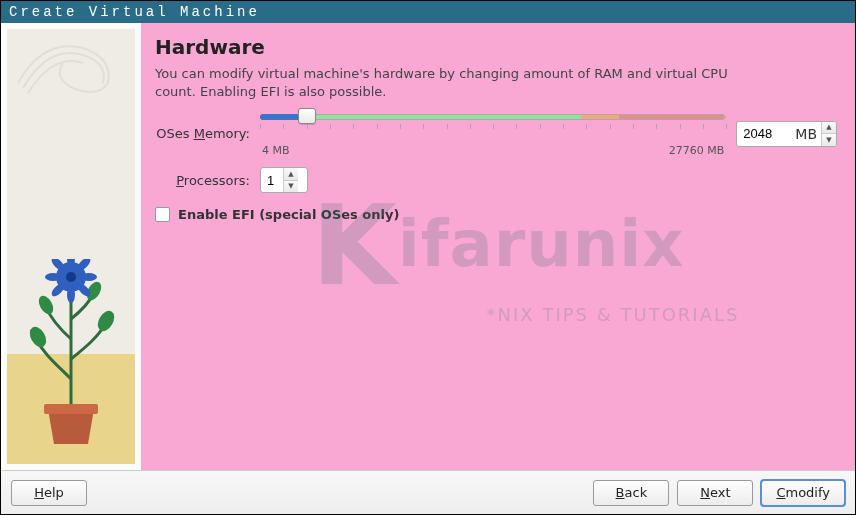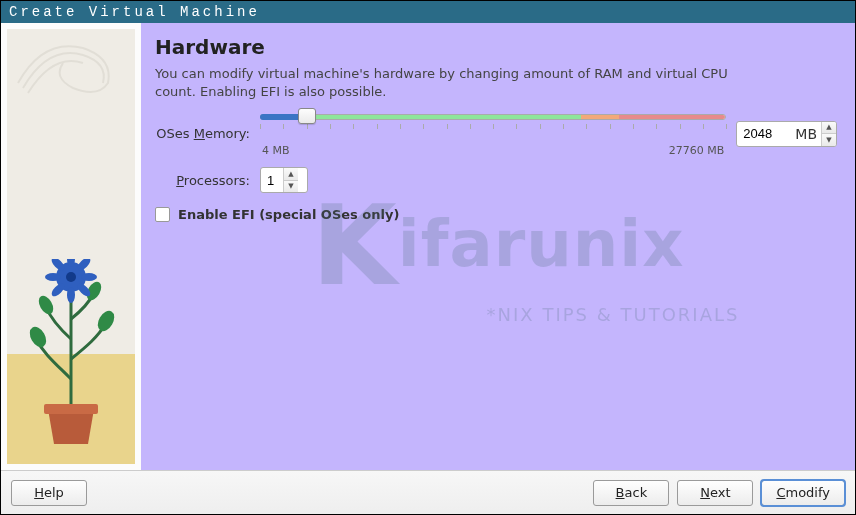--- a/index.html
+++ b/index.html
@@ -1,21 +1,21 @@
 <!DOCTYPE html>
 <html><head>
 <meta charset="utf-8">
 <style>
   * { box-sizing: border-box; }
   html, body { margin: 0; padding: 0; font-family: "DejaVu Sans", "Liberation Sans", Arial, sans-serif; font-size: 13px; color: #333; }
   body { width: 856px; height: 515px; background: #fff; overflow: hidden; }
 
   .window { width: 856px; height: 515px; display: flex; flex-direction: column; border: 1px solid #000; background: #fcfcfc; }
   .titlebar { height: 22px; background: #2a6b87; color: #fff; padding: 2px 8px; font-family: "Courier New", monospace; font-size: 14px; letter-spacing: 3px; display: flex; align-items: center; }
-  .content { flex: 1; display: flex; background: #c4b5fd; position: relative; }
+  .content { flex: 1; display: flex; background: #f9a8d4; position: relative; }
   .sidebar-art { width: 140px; background: #fcfcfc; position: relative; padding: 6px; }
   .main { flex: 1; padding: 12px 18px 8px 14px; position: relative; overflow: hidden; }
 
   h1.heading { margin: 0 0 6px 0; font-size: 20px; font-weight: bold; color: #222; }
   .desc { color: #444; line-height: 1.35; margin-bottom: 10px; max-width: 600px; }
 
   .row { display: flex; align-items: center; gap: 10px; margin-top: 6px; }
   .row-label { width: 95px; text-align: right; color: #333; }
   .row-label .ul { text-decoration: underline; }
 

